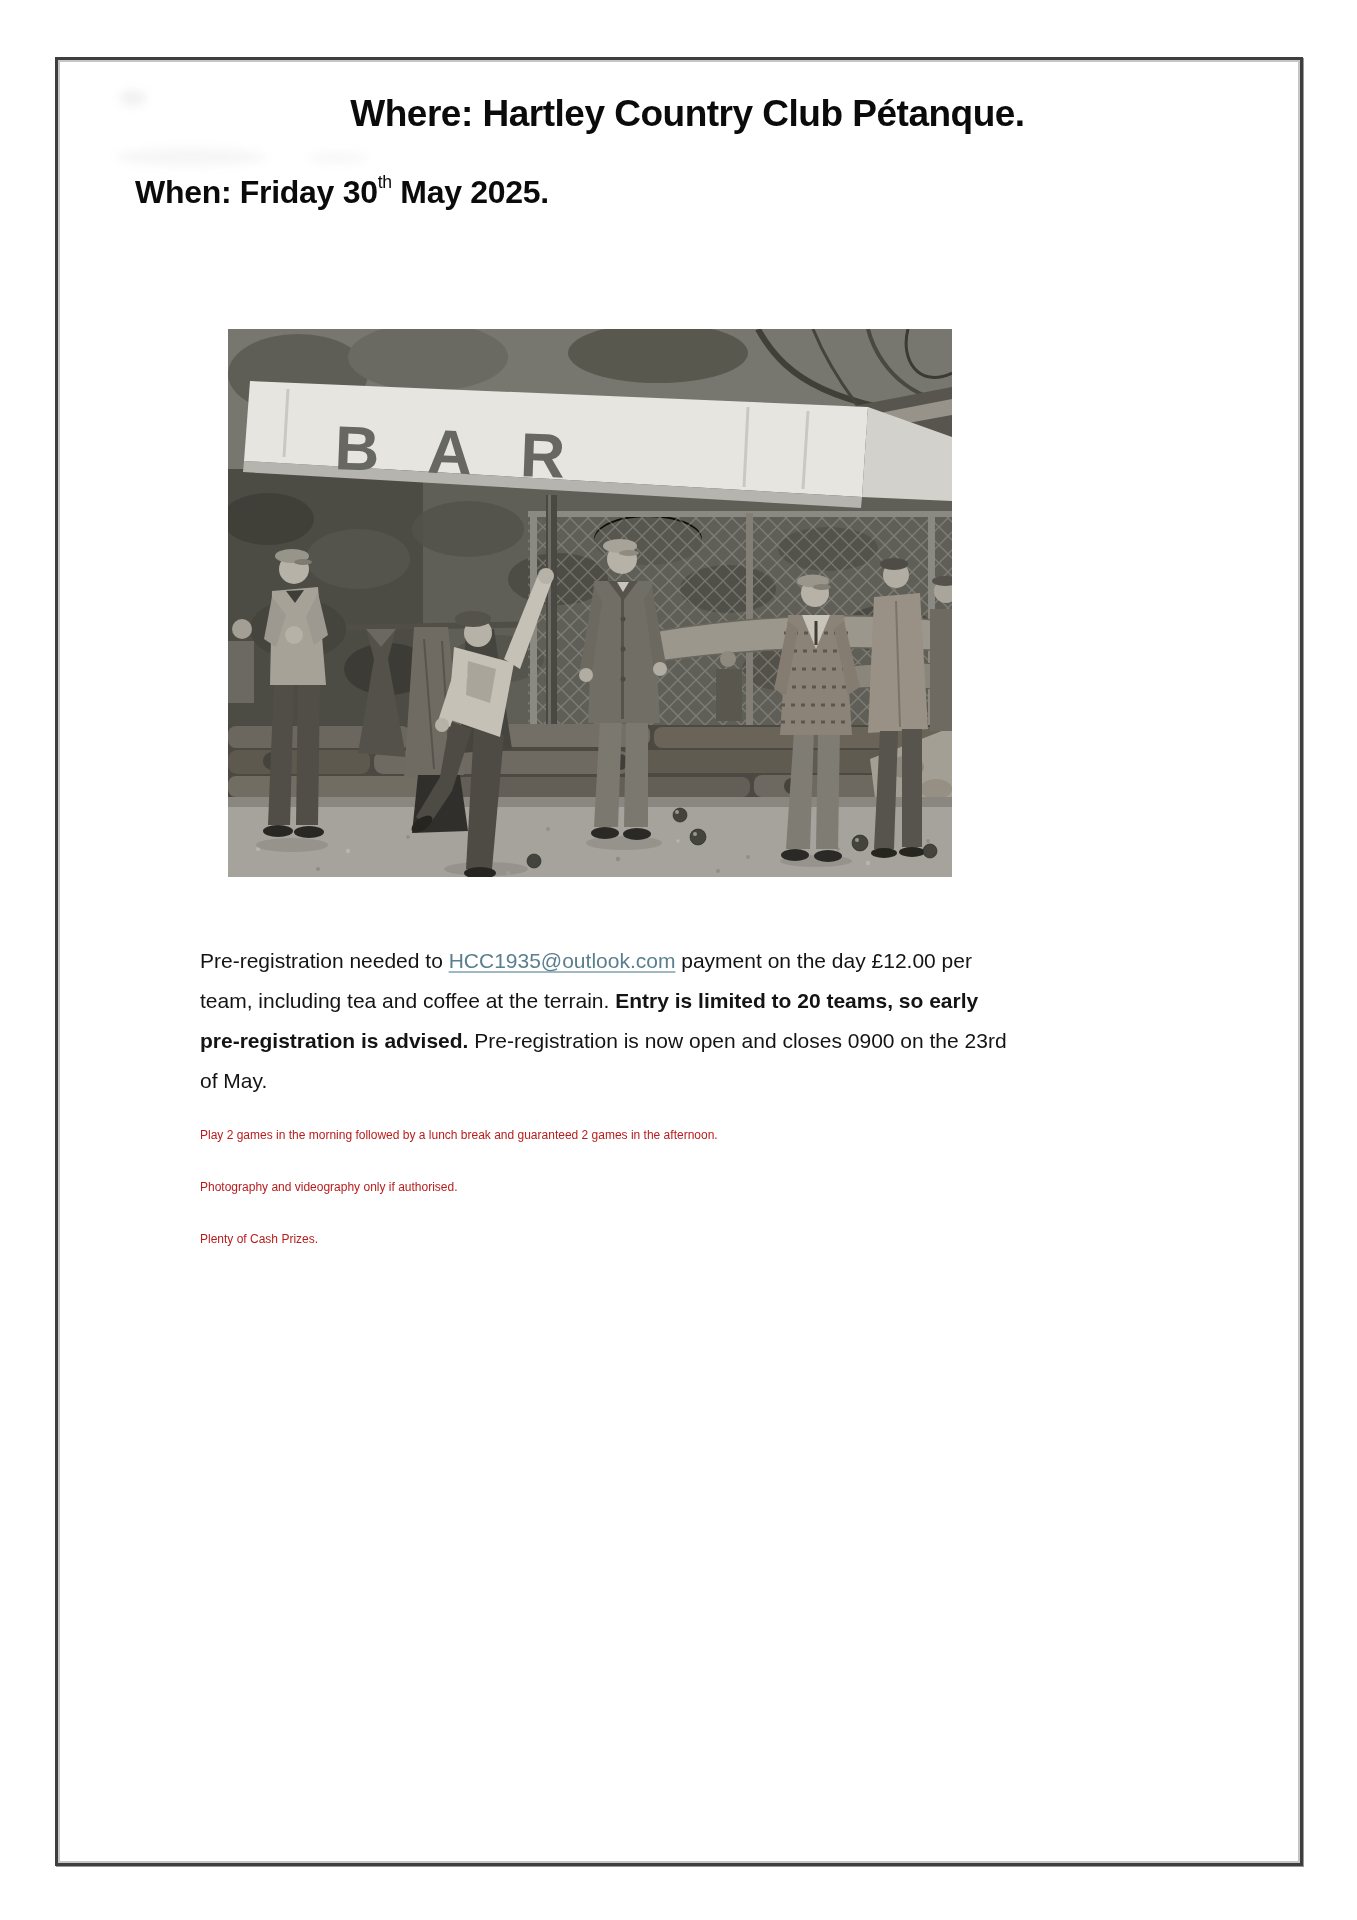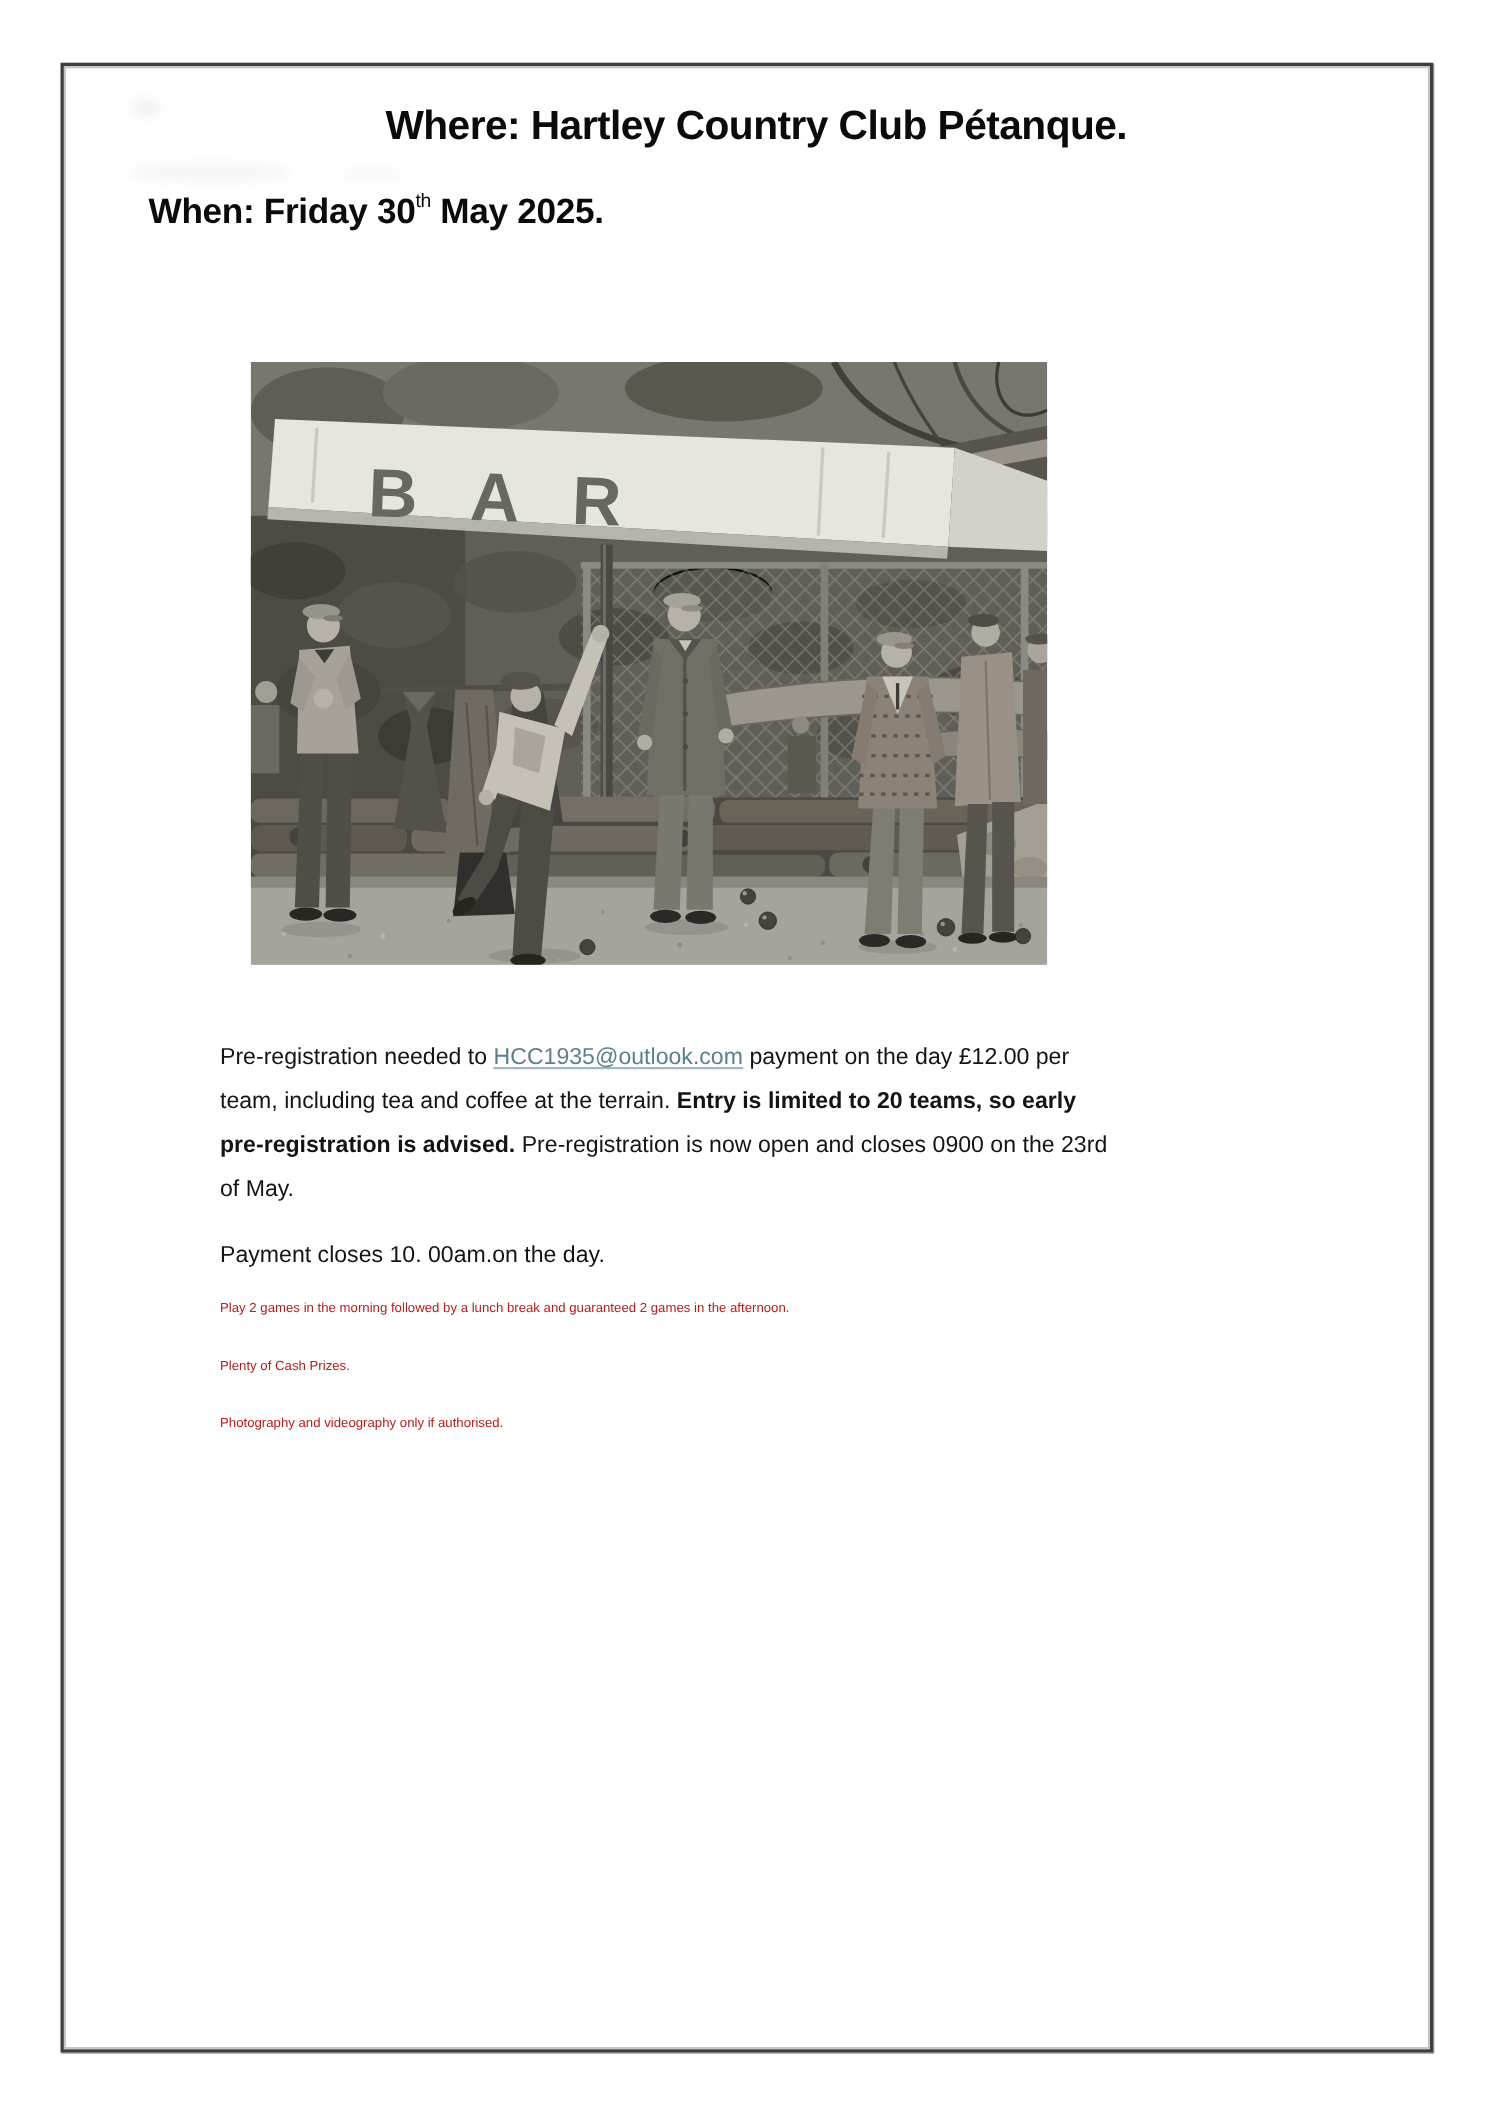--- a/index.html
+++ b/index.html
@@ -345,21 +345,20 @@
           <circle cx="449" cy="483" r="2" fill="#9a968c"></circle>
           <circle cx="467" cy="505" r="2" fill="#9a968c"></circle>
           <circle cx="629" cy="511" r="2" fill="#9a968c"></circle>
         </g>
       </svg>
     </div>
 
     <div class="body-text">
       <p class="para-registration"><span>Pre-registration needed to </span><a class="email-link">HCC1935@outlook.com</a><span> payment on the day £12.00 per team, including tea and coffee at the terrain. </span><span class="b">Entry is limited to 20 teams, so early pre-registration is advised.</span><span> Pre-registration is now open and closes 0900 on the 23rd of May.</span></p>
 
-      <p class="sched-line-1">Payment closes 10. 00am.on the day.</p>
 
       <p class="detail-line first">Play 2 games in the morning followed by a lunch break and guaranteed 2 games in the afternoon.</p>
+      <p class="detail-line">Photography and videography only if authorised.</p>
       <p class="detail-line">Plenty of Cash Prizes.</p>
-      <p class="detail-line">Photography and videography only if authorised.</p>
     </div>
 
   </div>
 </div>
 
 </body></html>

